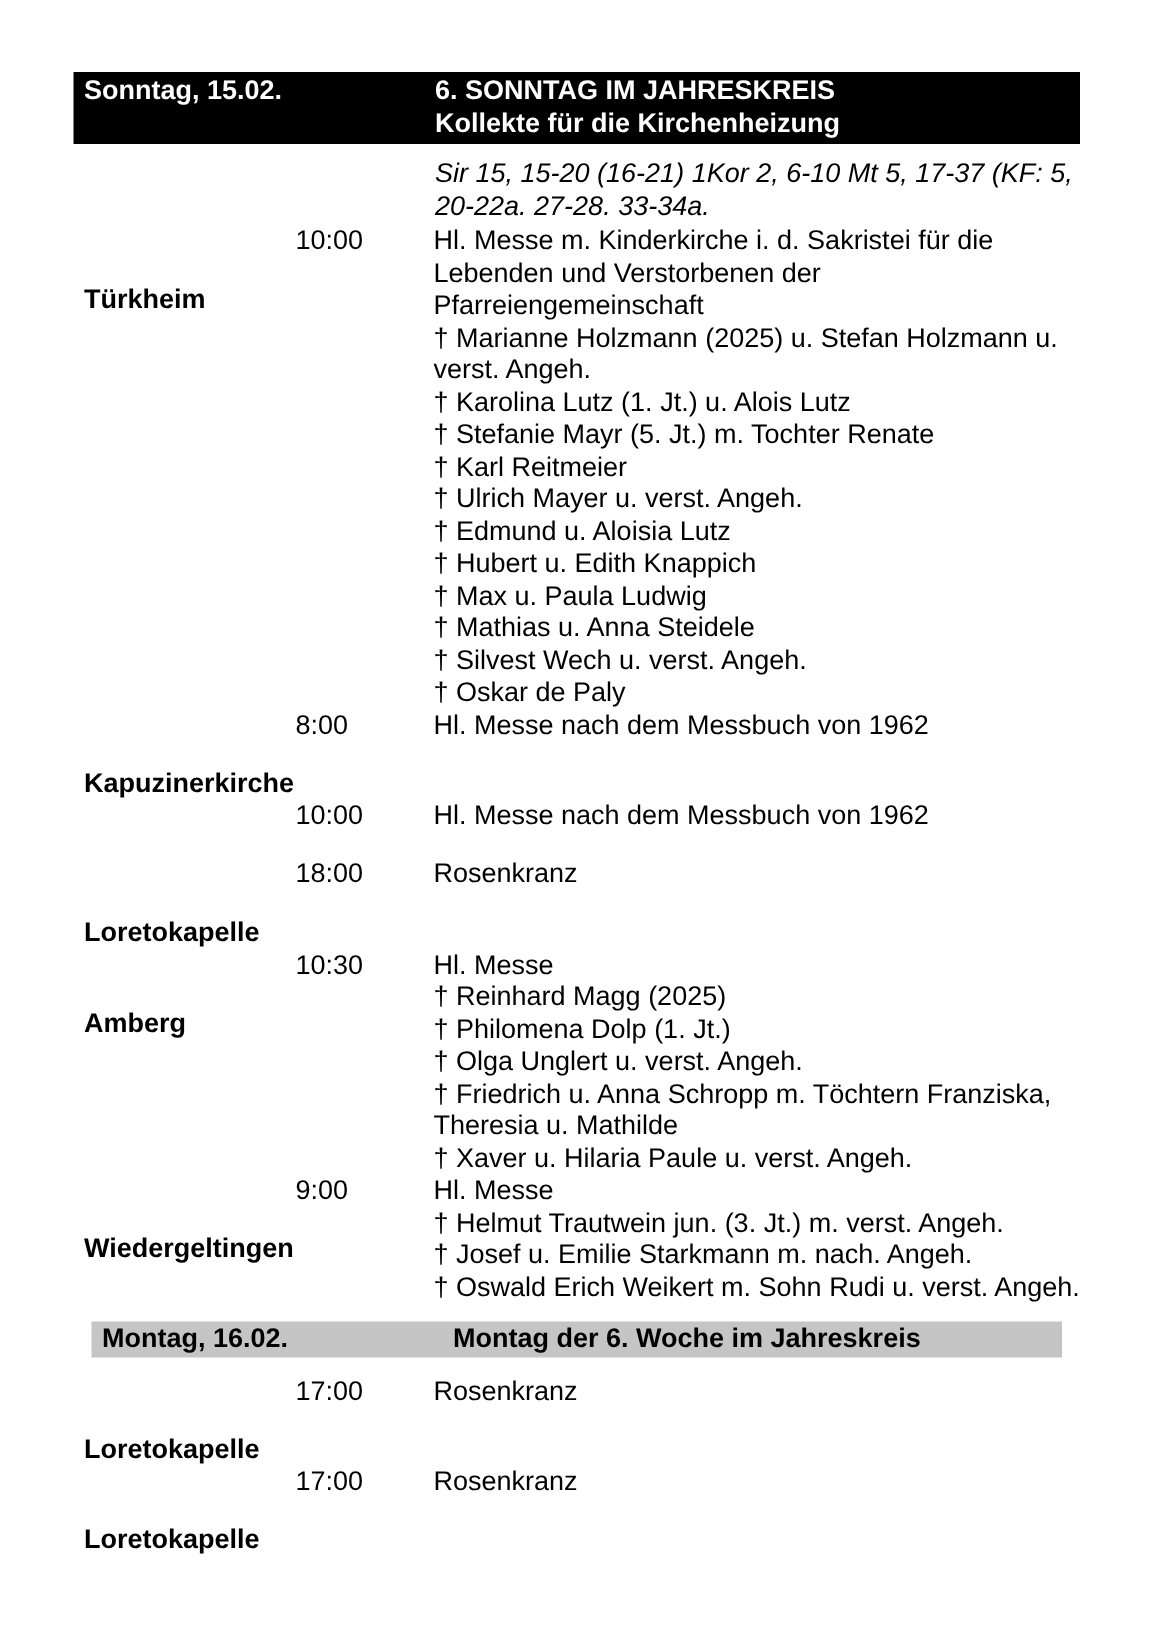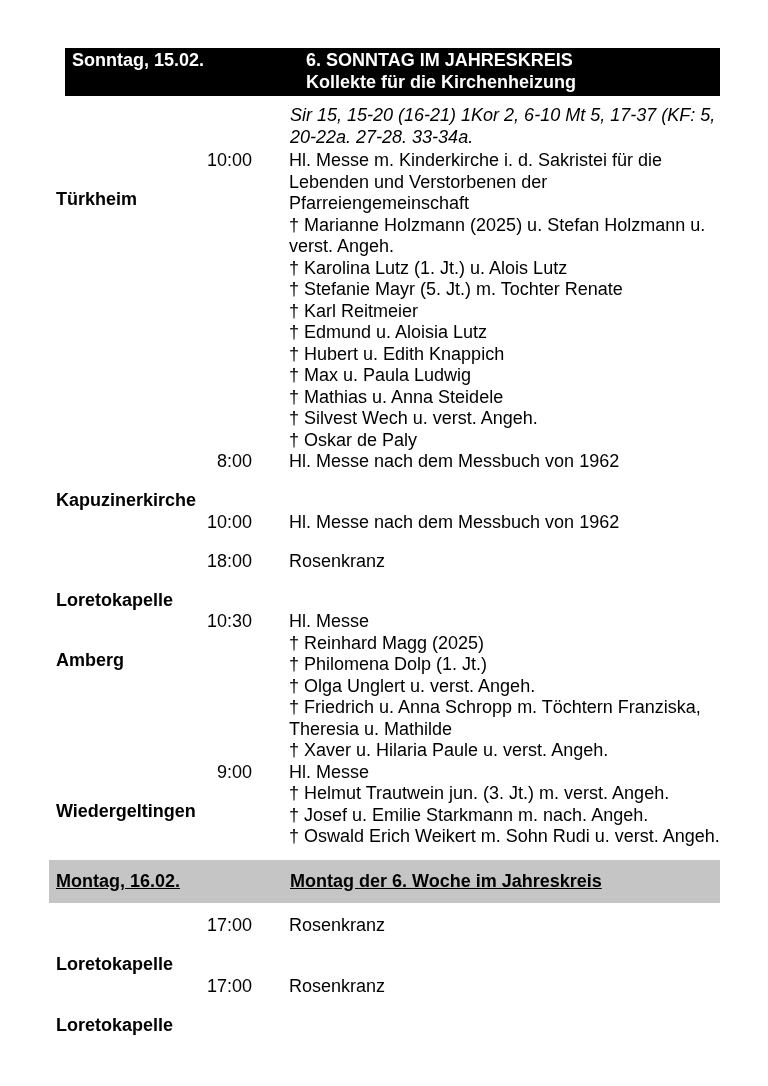--- a/index.html
+++ b/index.html
@@ -19,41 +19,40 @@
     font-size:18px;line-height:21.5px;
   }
   .page{width:768px;height:1086px;padding:48px 48px 0 49px;}
   
   .day-header{
     display:grid;grid-template-columns:234px 1fr;
     font-weight:bold;align-items:start;
   }
   .day-header.black{
     background:var(--hdr-black-bg);color:var(--hdr-black-text);
-    padding:2px 7px 3px 7px;min-height:47px;margin-left:16px;
+    padding:2px 7px 3px 7px;min-height:47px;
   }
   .day-header.gray{
     background:var(--hdr-gray-bg);color:var(--text);
-    padding:11px 7px;min-height:23px;
-    margin:12px 0;
-    text-decoration:underline;
+    padding:1px 7px;min-height:23px;
+    margin:12px 12px;
   }
   
   .reading-row{
     display:grid;grid-template-columns:234px 1fr;
     padding-left:7px;margin:9px 0 2px 0;
   }
   .reading-text{font-style:italic;}
   
   .event-row{
     display:grid;grid-template-columns:141px 55px 1fr;
     padding-left:7px;
   }
   .loc{font-weight:bold;margin-top:39px;}
-  .time{text-align:right;}
+  .time{text-align:left;}
   .desc{padding-left:37px;}
 </style>
 </head>
 <body>
 
 <div class="page">
   <div id="schedule">
   <section class="day">
     <header class="day-header black">
       <div class="date">Sonntag, 15.02.</div>
@@ -70,20 +69,21 @@
 
   <div class="event-row">
     <div class="loc">Türkheim</div>
     <div class="time">10:00</div>
     <div class="desc">
               <div>Hl. Messe m. Kinderkirche i. d. Sakristei für die Lebenden und Verstorbenen der Pfarreiengemeinschaft</div>
               <div>† Marianne Holzmann (2025) u. Stefan Holzmann u. verst. Angeh.</div>
               <div>† Karolina Lutz (1. Jt.) u. Alois Lutz</div>
               <div>† Stefanie Mayr (5. Jt.) m. Tochter Renate</div>
               <div>† Karl Reitmeier</div>
+              <div>† Ulrich Mayer u. verst. Angeh.</div>
               <div>† Edmund u. Aloisia Lutz</div>
               <div>† Hubert u. Edith Knappich</div>
               <div>† Max u. Paula Ludwig</div>
               <div>† Mathias u. Anna Steidele</div>
               <div>† Silvest Wech u. verst. Angeh.</div>
               <div>† Oskar de Paly</div>
             </div>
   </div>
 
   <div class="event-row">

